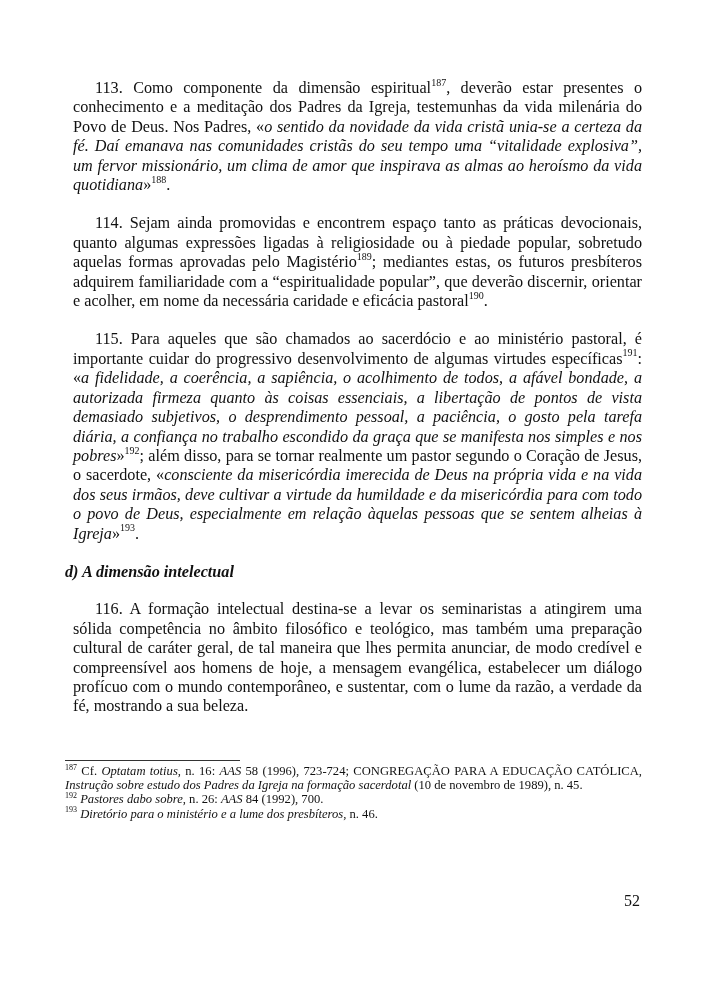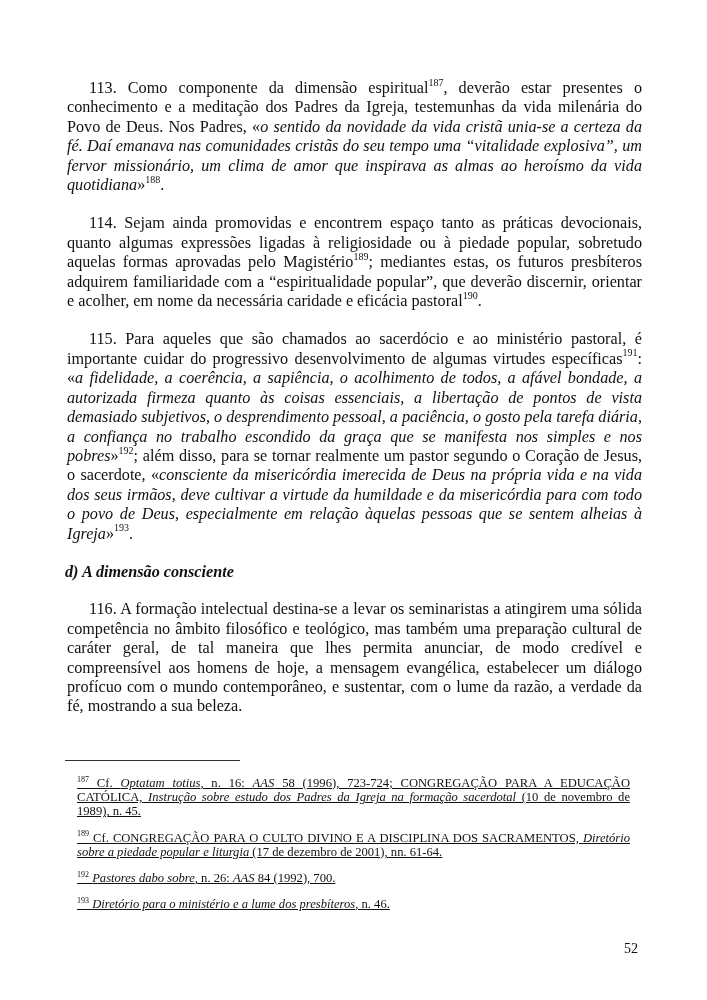--- a/index.html
+++ b/index.html
@@ -1,41 +1,40 @@
 <!DOCTYPE html>
 <html><head>
 <meta charset="utf-8">
 <style>
   html, body { margin: 0; padding: 0; background: #ffffff; }
   body { width: 707px; height: 1000px; position: relative; overflow: hidden;
          font-family: "Liberation Serif", "DejaVu Serif", serif; color: #111; }
   .page { position: absolute; left: 65px; top: 79px; width: 577px; }
-  .para { font-size: 16.2px; line-height: 19.4px; text-align: justify; text-indent: 22px; margin: 0 0 19px 2px; }
+  .para { font-size: 16.2px; line-height: 19.4px; text-align: justify; text-indent: 22px; margin: 0 0 19px 8px; }
   .para i { font-style: italic; }
   sup { font-size: 10px; line-height: 0; position: relative; top: -1px; vertical-align: super; }
   .heading { font-size: 16.2px; line-height: 19.4px; font-weight: bold; font-style: italic; margin: 0 0 18px 0; }
   .rule { position: absolute; left: 65px; top: 760px; width: 175px; height: 0; border-top: 1px solid #333; }
   .notes { position: absolute; left: 65px; top: 764px; width: 577px; font-size: 12.6px; line-height: 14.2px; text-align: justify; }
-  .note { margin: 12px; text-decoration: underline; }
+  .note { margin: 0; }
   .note sup { font-size: 8px; top: 0; }
-  .pagenum { position: absolute; left: 624px; top: 941px; font-size: 14px; }
+  .pagenum { position: absolute; left: 624px; top: 892px; font-size: 16px; }
 </style>
 </head>
 <body>
 
 <div class="page">
   <p class="para">113. Como componente da dimensão espiritual<sup>187</sup>, deverão estar presentes o conhecimento e a meditação dos Padres da Igreja, testemunhas da vida milenária do Povo de Deus. Nos Padres, «<i>o sentido da novidade da vida cristã unia-se a certeza da fé. Daí emanava nas comunidades cristãs do seu tempo uma “vitalidade explosiva”, um fervor missionário, um clima de amor que inspirava as almas ao heroísmo da vida quotidiana</i>»<sup>188</sup>.</p>
   <p class="para">114. Sejam ainda promovidas e encontrem espaço tanto as práticas devocionais, quanto algumas expressões ligadas à religiosidade ou à piedade popular, sobretudo aquelas formas aprovadas pelo Magistério<sup>189</sup>; mediantes estas, os futuros presbíteros adquirem familiaridade com a “espiritualidade popular”, que deverão discernir, orientar e acolher, em nome da necessária caridade e eficácia pastoral<sup>190</sup>.</p>
   <p class="para">115. Para aqueles que são chamados ao sacerdócio e ao ministério pastoral, é importante cuidar do progressivo desenvolvimento de algumas virtudes específicas<sup>191</sup>: «<i>a fidelidade, a coerência, a sapiência, o acolhimento de todos, a afável bondade, a autorizada firmeza quanto às coisas essenciais, a libertação de pontos de vista demasiado subjetivos, o desprendimento pessoal, a paciência, o gosto pela tarefa diária, a confiança no trabalho escondido da graça que se manifesta nos simples e nos pobres</i>»<sup>192</sup>; além disso, para se tornar realmente um pastor segundo o Coração de Jesus, o sacerdote, «<i>consciente da misericórdia imerecida de Deus na própria vida e na vida dos seus irmãos, deve cultivar a virtude da humildade e da misericórdia para com todo o povo de Deus, especialmente em relação àquelas pessoas que se sentem alheias à Igreja</i>»<sup>193</sup>.</p>
-  <div class="heading">d) A dimensão consciente</div>
+  <div class="heading">d) A dimensão intelectual</div>
   <p class="para">116. A formação intelectual destina-se a levar os seminaristas a atingirem uma sólida competência no âmbito filosófico e teológico, mas também uma preparação cultural de caráter geral, de tal maneira que lhes permita anunciar, de modo credível e compreensível aos homens de hoje, a mensagem evangélica, estabelecer um diálogo profícuo com o mundo contemporâneo, e sustentar, com o lume da razão, a verdade da fé, mostrando a sua beleza.</p>
 </div>
 
 <div class="rule"></div>
 
 <div class="notes">
   <p class="note"><sup>187</sup> Cf. <i>Optatam totius</i>, n. 16: <i>AAS</i> 58 (1996), 723-724; CONGREGAÇÃO PARA A EDUCAÇÃO CATÓLICA, <i>Instrução sobre estudo dos Padres da Igreja na formação sacerdotal</i> (10 de novembro de 1989), n. 45.</p>
-  <p class="note"><sup>189</sup> Cf. CONGREGAÇÃO PARA O CULTO DIVINO E A DISCIPLINA DOS SACRAMENTOS, <i>Diretório sobre a piedade popular e liturgia</i> (17 de dezembro de 2001), nn. 61-64.</p>
   <p class="note"><sup>192</sup> <i>Pastores dabo sobre</i>, n. 26: <i>AAS</i> 84 (1992), 700.</p>
   <p class="note"><sup>193</sup> <i>Diretório para o ministério e a lume dos presbíteros</i>, n. 46.</p>
 </div>
 
 <div class="pagenum">52</div>
 
 </body></html>

